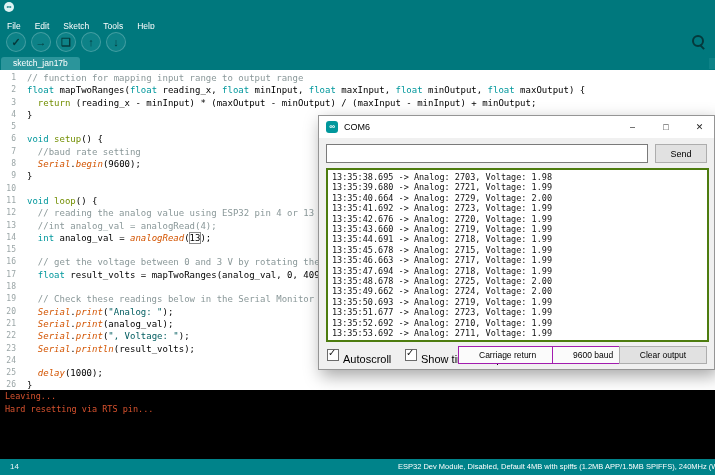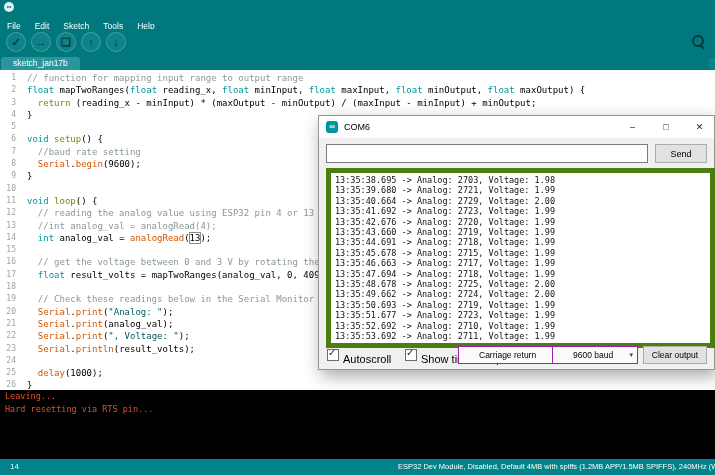--- a/index.html
+++ b/index.html
@@ -35,21 +35,21 @@
   .gutter{position:absolute;left:0;top:2px;width:22px;}
   .line-num{height:12.3px;line-height:12.3px;text-align:right;padding-right:6px;
             font-family:"DejaVu Sans Mono","Liberation Mono",monospace;font-size:8px;color:#9AA5A6;}
   .code{position:absolute;left:22px;top:2px;right:0;}
   .code-line{height:12.3px;line-height:12.3px;white-space:pre;padding-left:5px;
              font-family:"DejaVu Sans Mono","Liberation Mono",monospace;font-size:9px;color:#000;}
   .pln{color:#000;margin-top:28px;}
   .com{color:#8A9899;}
   .typ{color:#00979C;}
   .kw{color:#728E00;}
-  .fn{color:#D35400;}
+  .fn{color:#D35400;font-style:italic;}
   .str{color:#005C5F;}
   .box{outline:1px solid #8a8a8a;}
 
   
   .console{position:absolute;left:0;top:390px;width:100%;height:69px;background:#000;overflow:hidden;}
   .console-lines{}
   .console-line{color:#D8522E;font-family:"DejaVu Sans Mono","Liberation Mono",monospace;
                 font-size:8.5px;line-height:13px;padding-left:5px;white-space:pre;}
 
   
@@ -65,37 +65,37 @@
   .sm-icon{position:absolute;left:7px;top:5px;width:12px;height:12px;border-radius:3px;background:#00979C;
            color:#fff;font-size:8px;line-height:12px;text-align:center;font-weight:bold;}
   .sm-title{position:absolute;left:25px;top:0;font-size:9px;line-height:22px;color:#000;}
   .sm-controls{position:absolute;right:0;top:0;height:22px;}
   .sm-ctl{display:inline-block;width:29px;height:22px;text-align:center;font-size:9px;line-height:22px;
           color:#222;cursor:pointer;}
   .sm-input{position:absolute;left:7px;top:28px;width:312px;height:15px;border:1px solid #7A7A7A;
             font-size:9px;padding:1px 4px;background:#fff;outline:none;font-family:"Liberation Sans",sans-serif;}
   .sm-send{position:absolute;right:7px;top:28px;width:52px;height:19px;background:#E1E1E1;border:1px solid #ADADAD;
            font-size:9px;color:#000;cursor:pointer;font-family:"Liberation Sans",sans-serif;}
-  .sm-output{position:absolute;left:7px;top:52px;width:371px;height:166px;background:#fff;border:5px solid #4d7c0f;
+  .sm-output{position:absolute;left:7px;top:52px;width:371px;height:166px;background:#fff;border:2px solid #4d7c0f;
              padding:2px 4px;overflow:hidden;}
   .serial-line{font-family:"DejaVu Sans Mono","Liberation Mono",monospace;font-size:8.5px;line-height:10.4px;
                color:#111;white-space:pre;}
   .sm-bottom{position:absolute;left:0;right:0;bottom:0;height:27px;}
   .chk{position:absolute;top:7px;cursor:pointer;}
   .chk-autoscroll{left:8px;}
   .chk-timestamp{left:86px;}
   .chk-box{position:absolute;left:0;top:0;width:10px;height:10px;background:#fff;border:1px solid #6B6B6B;}
   .chk-mark{position:absolute;left:0px;top:-3px;font-size:10px;color:#1a1a1a;}
   .chk-label{margin-left:16px;font-size:11px;color:#000;white-space:nowrap;}
   .sm-select{position:absolute;top:4px;height:16px;background:#FBFBFB;border:1px solid #a21caf;
              font-size:8.5px;line-height:16px;padding-left:20px;color:#000;cursor:pointer;white-space:nowrap;}
   .sel-line-ending{right:150px;width:84px;}
   .sel-baud{right:76px;width:64px;}
   .caret{position:absolute;right:4px;top:0;font-size:7px;color:#444;line-height:16px;}
-  .sm-clear{position:absolute;right:7px;top:4px;width:64px;height:18px;background:#E1E1E1;border:1px solid #ADADAD;
+  .sm-clear{position:absolute;right:7px;top:4px;width:88px;height:18px;background:#E1E1E1;border:1px solid #ADADAD;
             font-size:8.5px;color:#000;cursor:pointer;font-family:"Liberation Sans",sans-serif;text-align:center;}
 </style>
 </head>
 <body>
 
 <div class="app">
 
   <div class="titlebar">
     <span class="app-icon">∞</span>
     <span class="title-text">sketch_jan17b | Arduino 1.8.19</span>

